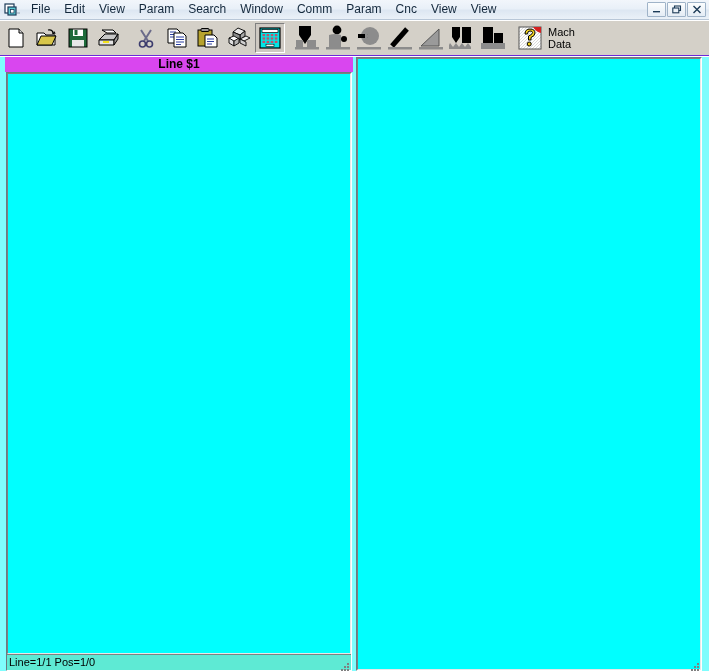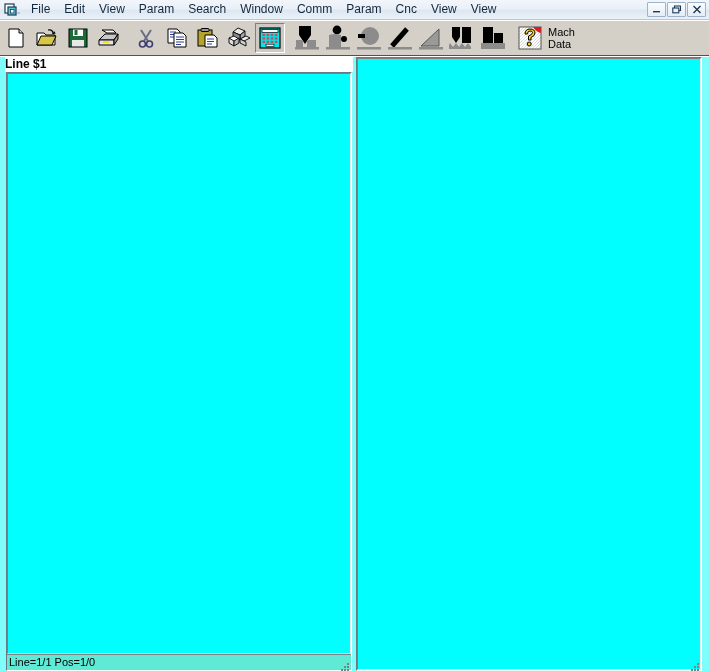--- a/index.html
+++ b/index.html
@@ -130,25 +130,25 @@
     height: 614px;
     background: #7ffdfd;
     display: flex;
     flex-direction: column;
   }
   .pane.left  { left: 5px;   width: 348px; }
   .pane.right { left: 355px; width: 348px; }
 
   .pane-title {
     height: 15px;
-    text-align: left;
+    text-align: center;
     font-size: 12px;
     font-weight: bold;
     color: #000;
-    background: #ffffff;
+    background: #d946ef;
     line-height: 14px;
     letter-spacing: 0px;
     flex: 0 0 auto;
   }
 
   .pane-frame {
     flex: 1 1 auto;
     margin: 0 1px;
     border-top: 1px solid #6b7a82;
     border-left: 1px solid #6b7a82;

